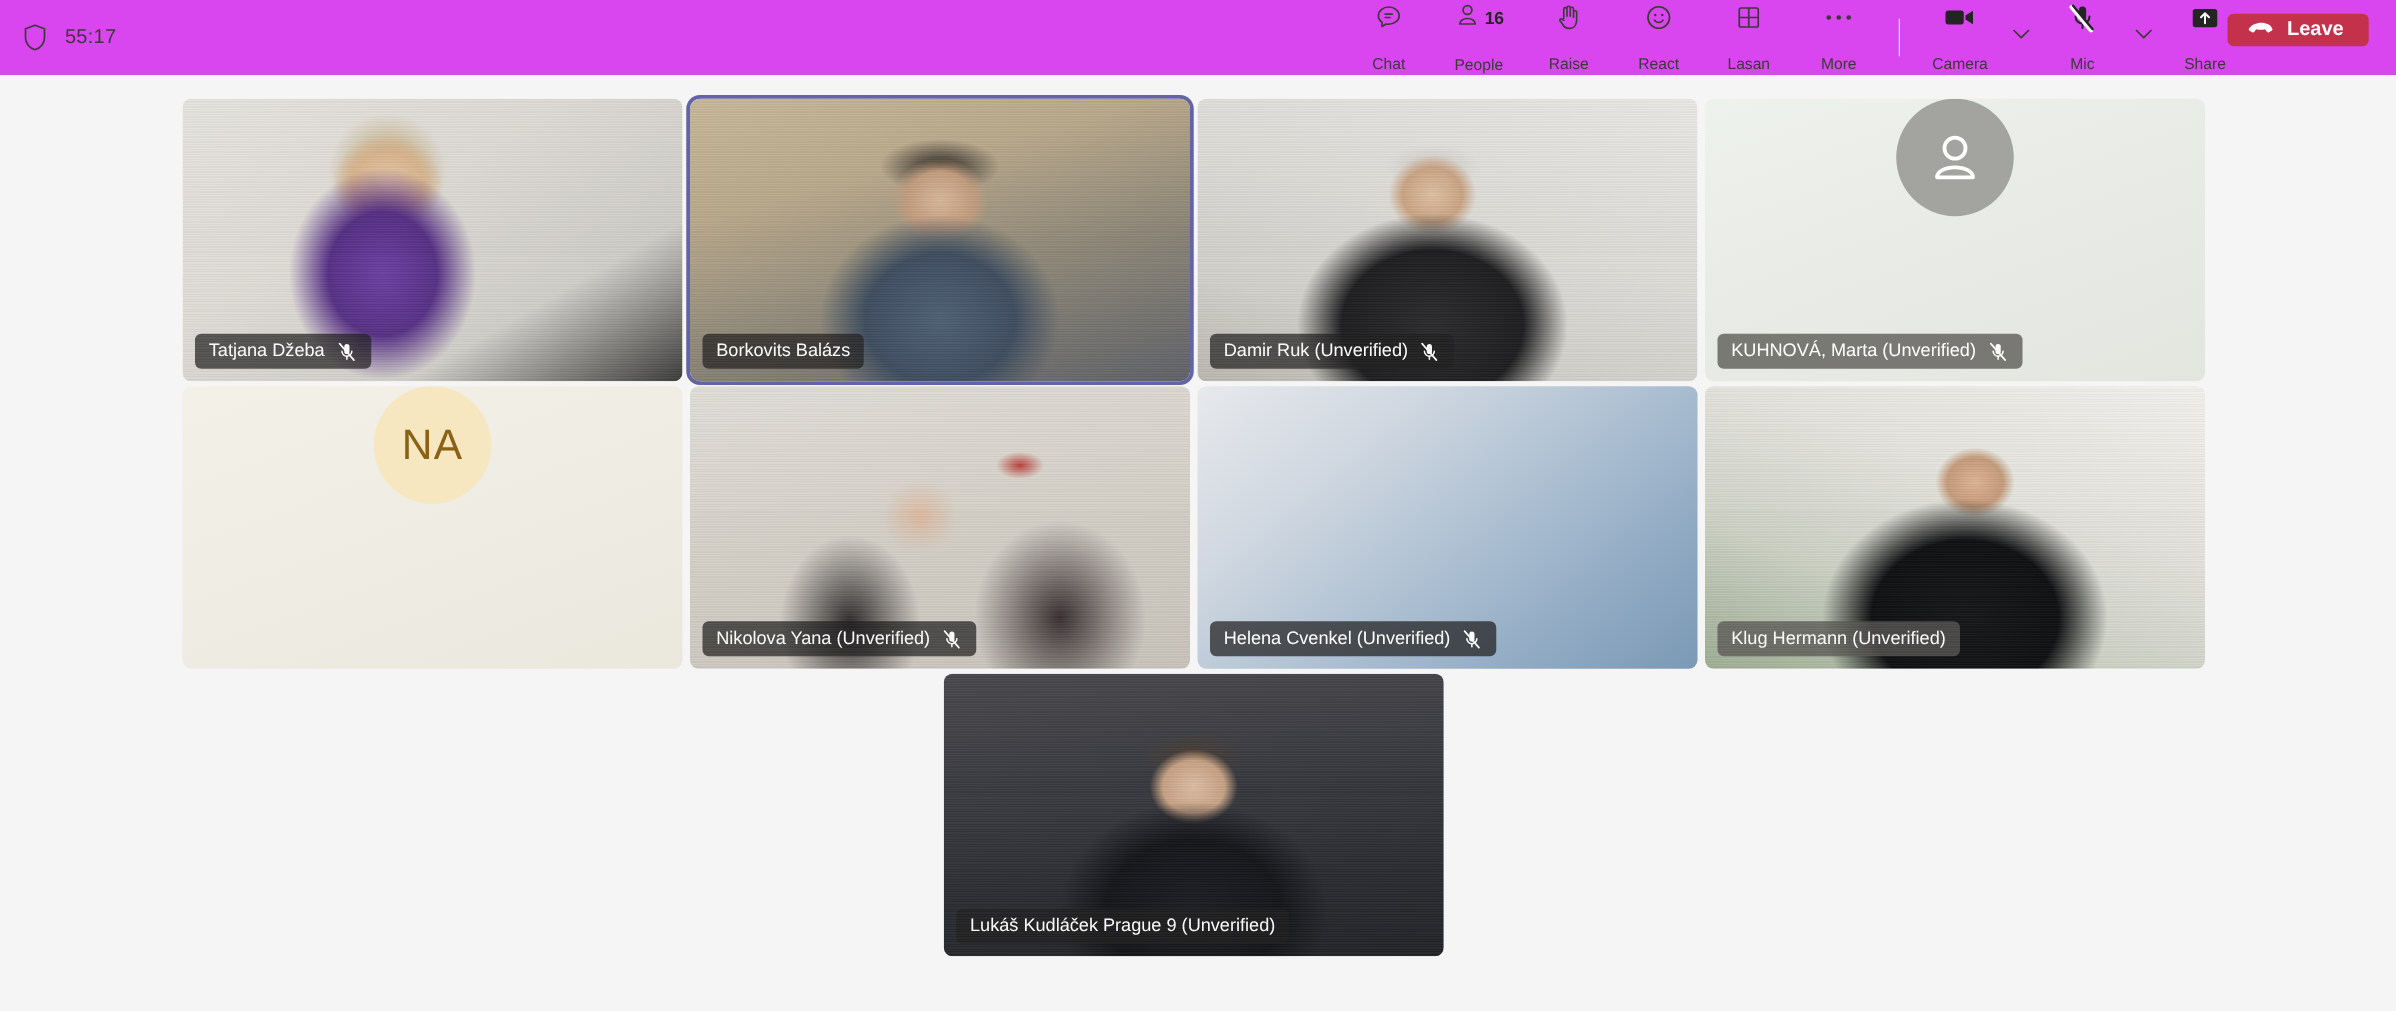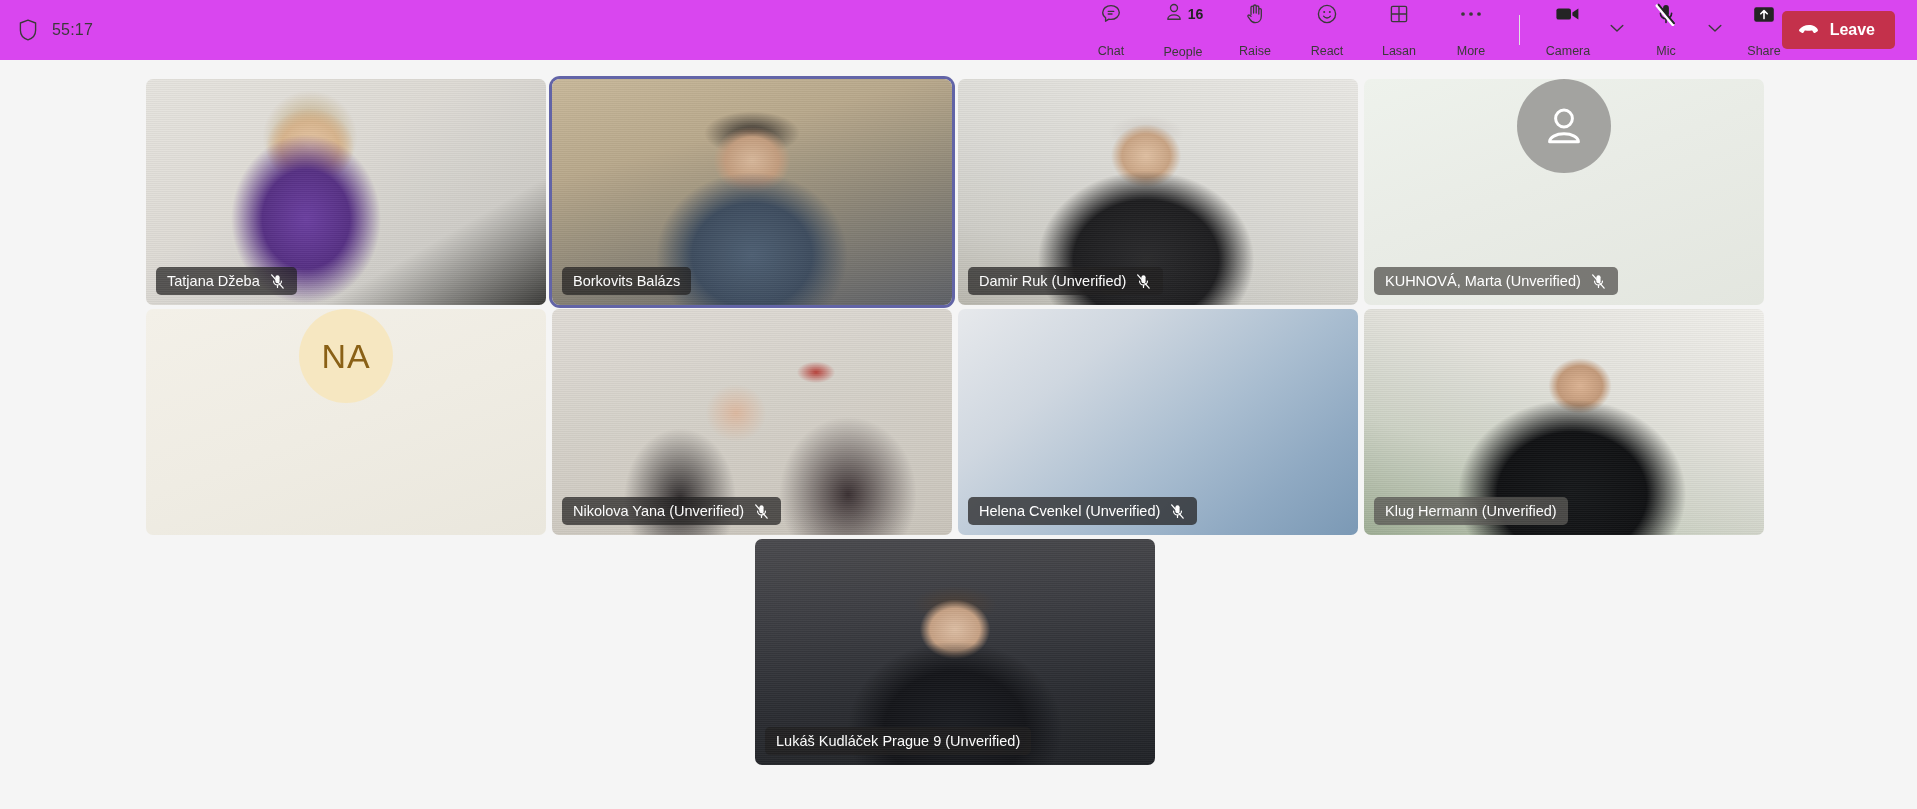--- a/index.html
+++ b/index.html
@@ -41,21 +41,21 @@
   .tb-divider { width: 1px; height: 30px; background: #e1e1e1; margin: 0 12px; }
   .tb-chev {
     width: 26px; height: 50px; display: flex;
     align-items: center; justify-content: center;
     cursor: pointer; padding-bottom: 4px; border-radius: 4px;
   }
   .tb-group { display: flex; align-items: center; text-align: right; }
 
   .leave-btn {
     position: absolute; right: 22px; top: 11px;
-    height: 38px; padding: 0 20px 0 16px;
+    height: 26px; padding: 0 20px 0 16px;
     background: #c4314b; border: none; border-radius: 5px;
     color: #fff; font-size: 16px; font-weight: bold;
     font-family: "Liberation Sans", sans-serif;
     display: flex; align-items: center; gap: 10px;
     cursor: pointer;
   }
 
   
   .stage {
     position: absolute; top: 60px; left: 0;

